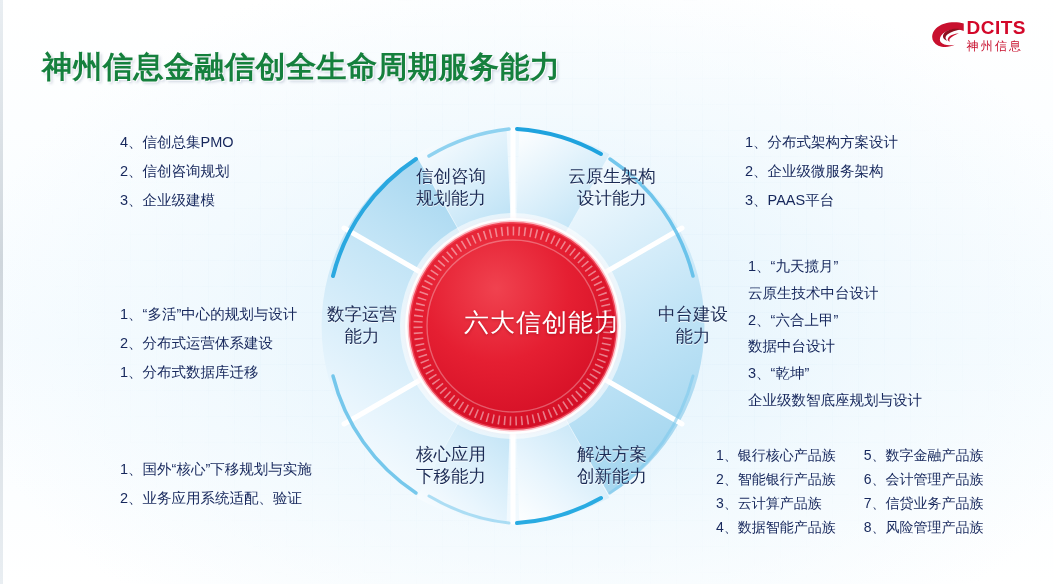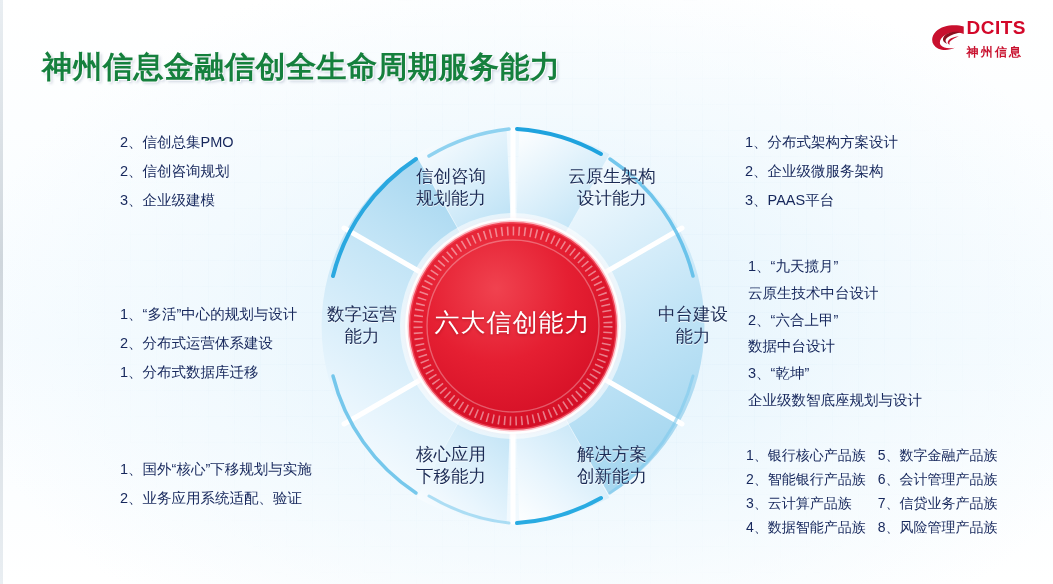--- a/index.html
+++ b/index.html
@@ -38,56 +38,56 @@
     position:absolute; left:42px; top:47px;
     font-size:30px; font-weight:bold; letter-spacing:.5px;
     color:#15803d;
     text-shadow:1px 1px 0 rgba(255,255,255,.9), 2px 2px 3px rgba(30,50,100,.22);
     white-space:nowrap;
   }
   #logo{ position:absolute; right:27px; top:18px; display:flex; align-items:center; }
   #logo-mark{ width:36px; height:30px; }
   #logo-text{ display:flex; flex-direction:column; line-height:1; }
   #logo-name{ font-size:19px; font-weight:bold; color:#d3082a; letter-spacing:.5px; }
-  #logo-sub{ font-size:12px; font-weight:bold; color:#c8102e; letter-spacing:2.2px; margin-top:9px; }
+  #logo-sub{ font-size:12px; font-weight:normal; color:#c8102e; letter-spacing:2.2px; margin-top:3px; }
 
   
   #wheel{ position:absolute; left:313px; top:126px; width:400px; height:400px; z-index:3; }
   #wheel svg{ display:block; }
 
   .seg-label{
     position:absolute; z-index:4;
     font-size:17.5px; line-height:1.28; font-weight:500;
     color:#1b2b55; text-align:center; white-space:nowrap;
     text-shadow:0 1px 0 rgba(255,255,255,.75);
   }
   #lbl-consult { left:386px; top:165px; width:130px; }
   #lbl-cloud   { left:547px; top:165px; width:130px; }
   #lbl-digital { left:307px; top:303px; width:110px; }
   #lbl-midtai  { left:638px; top:303px; width:110px; }
   #lbl-core    { left:386px; top:443px; width:130px; }
   #lbl-solution{ left:547px; top:443px; width:130px; }
 
   #center-text{
     position:absolute; left:405px; top:306px; width:215px; z-index:4;
-    text-align:center; color:#ffffff; font-size:25px; font-weight:500;
+    text-align:right; color:#ffffff; font-size:25px; font-weight:500;
     letter-spacing:1px; text-shadow:0 1px 3px rgba(120,0,15,.45);
     white-space:nowrap;
   }
 
   
   .info{ position:absolute; z-index:5; color:#16275c; font-size:14.5px; line-height:2.0; white-space:nowrap; }
   .info .row{ display:block; }
   #info-tl{ left:120px; top:128px; }
   #info-ml{ left:120px; top:300px; }
   #info-bl{ left:120px; top:455px; }
   #info-tr{ left:745px; top:128px; }
   #info-mr{ left:748px; top:253px; line-height:1.85; }
 
-  #info-br{ position:absolute; left:746px; top:443px; z-index:5; display:flex; gap:12px;
+  #info-br{ position:absolute; left:716px; top:443px; z-index:5; display:flex; gap:28px;
             color:#16275c; font-size:14px; line-height:1.72; white-space:nowrap; }
   #info-br .col{ display:flex; flex-direction:column; }
 </style>
 </head>
 <body>
 
 <div id="bg-wash"></div>
 <div id="bg-grid"></div>
 <div id="edge-left"></div>
 
@@ -183,21 +183,21 @@
 <div class="seg-label" id="lbl-consult">信创咨询<br>规划能力</div>
 <div class="seg-label" id="lbl-cloud">云原生架构<br>设计能力</div>
 <div class="seg-label" id="lbl-midtai">中台建设<br>能力</div>
 <div class="seg-label" id="lbl-solution">解决方案<br>创新能力</div>
 <div class="seg-label" id="lbl-core">核心应用<br>下移能力</div>
 <div class="seg-label" id="lbl-digital">数字运营<br>能力</div>
 
 <div id="center-text">六大信创能力</div>
 
 <div class="info" id="info-tl">
-  <span class="row">2、信创总集PMO</span>
+  <span class="row">4、信创总集PMO</span>
   <span class="row">2、信创咨询规划</span>
   <span class="row">3、企业级建模</span>
 </div>
 
 <div class="info" id="info-ml">
   <span class="row">1、“多活”中心的规划与设计</span>
   <span class="row">2、分布式运营体系建设</span>
   <span class="row">1、分布式数据库迁移</span>
 </div>
 

